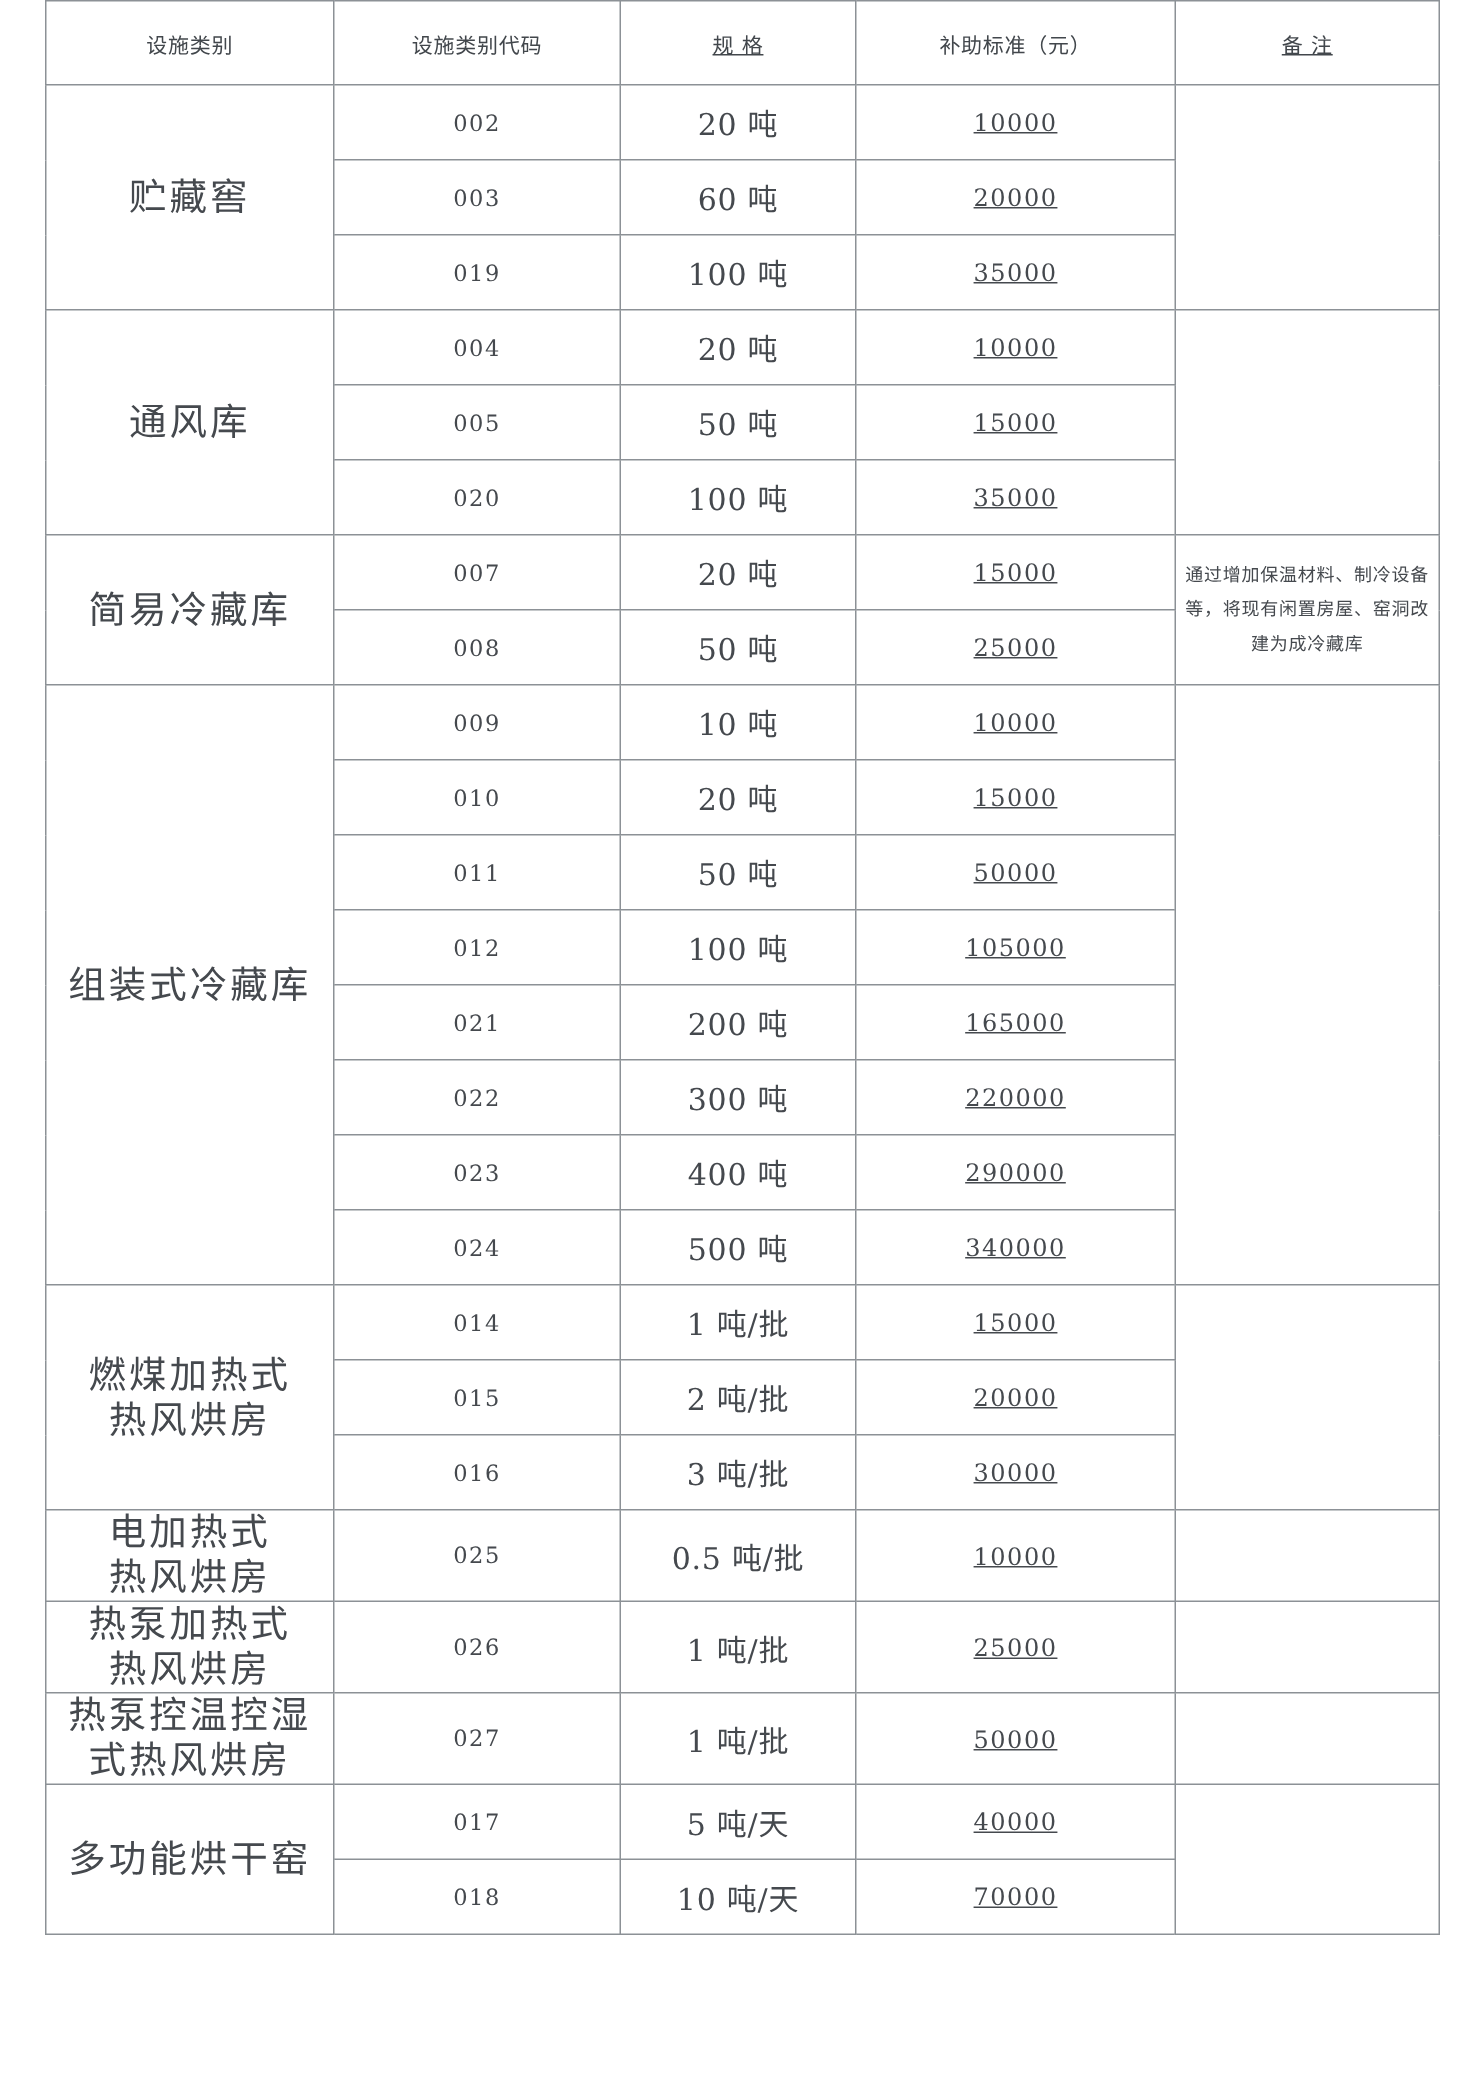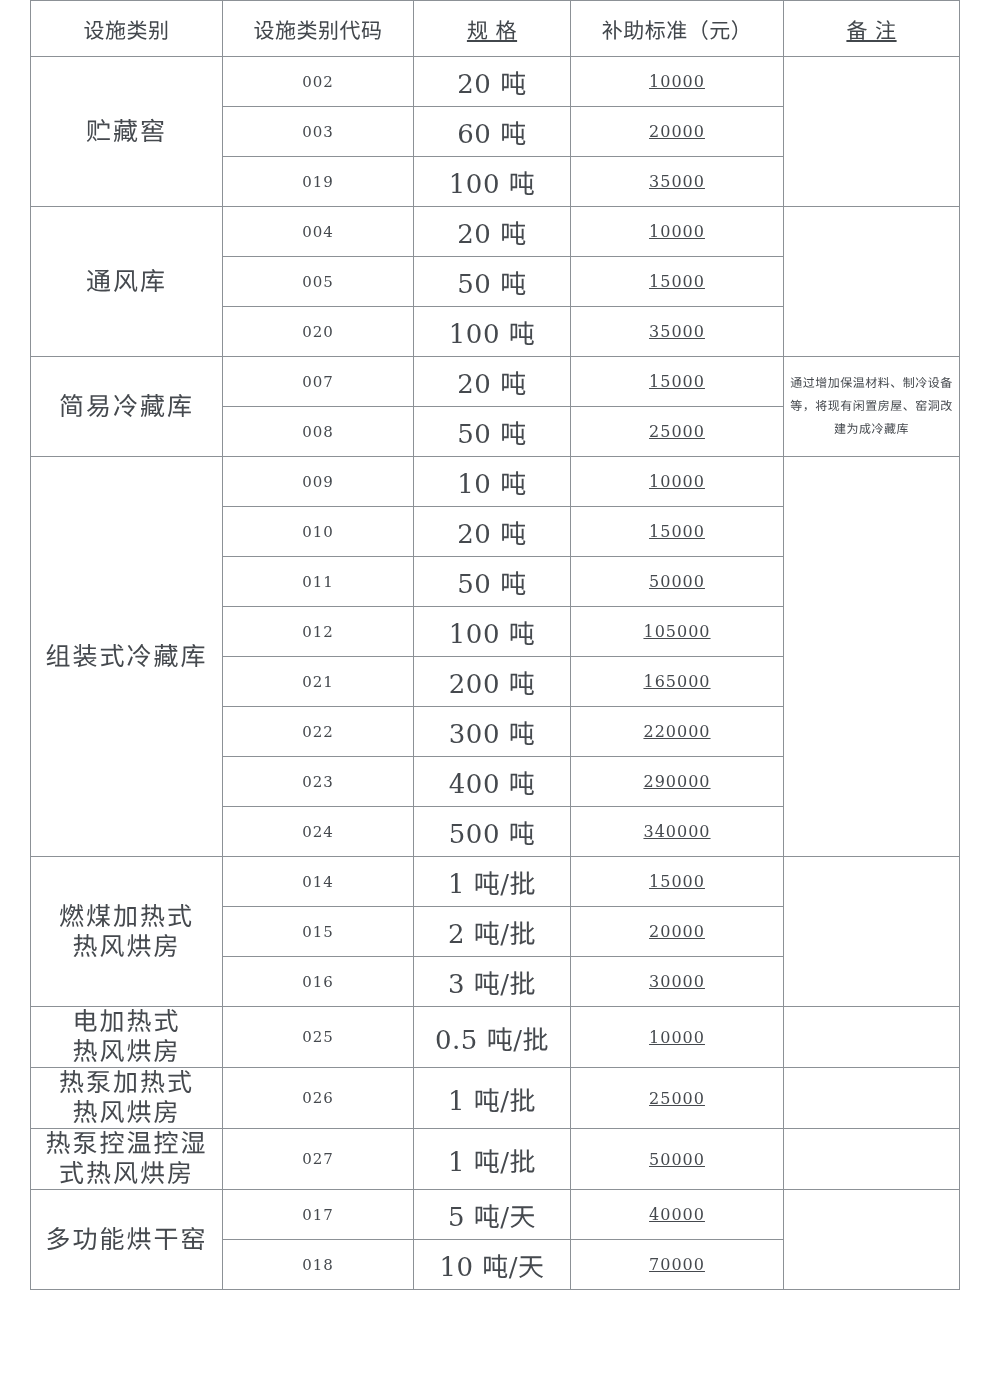--- a/index.html
+++ b/index.html
@@ -63,41 +63,41 @@
   
   col.c-cat   { width: 192px; }
   col.c-code  { width: 191px; }
   col.c-spec  { width: 157px; }
   col.c-sub   { width: 213px; }
   col.c-note  { width: 176px; }
 
   
   tr.head th {
     height: 55px;
-    font-size: 21px;
+    font-size: 14px;
     font-weight: normal;
     letter-spacing: 0.5px;
     color: #42474c;
   }
   .hd-wide { letter-spacing: 8px; padding-left: 8px; text-decoration: underline; }
 
   
   td.cat {
     font-size: 25px;
     letter-spacing: 2px;
     line-height: 30px;
     white-space: pre-line;
   }
   td.code {
     font-size: 15px;
     letter-spacing: 1px;
     font-family: "DejaVu Serif", "Liberation Serif", serif;
   }
   td.spec {
-    font-size: 26px;
+    font-size: 20px;
     letter-spacing: 0.5px;
   }
   td.sub {
     font-size: 16px;
     letter-spacing: 1px;
     text-decoration: underline;
   }
   td.note {
     font-size: 12px;
     line-height: 23px;

